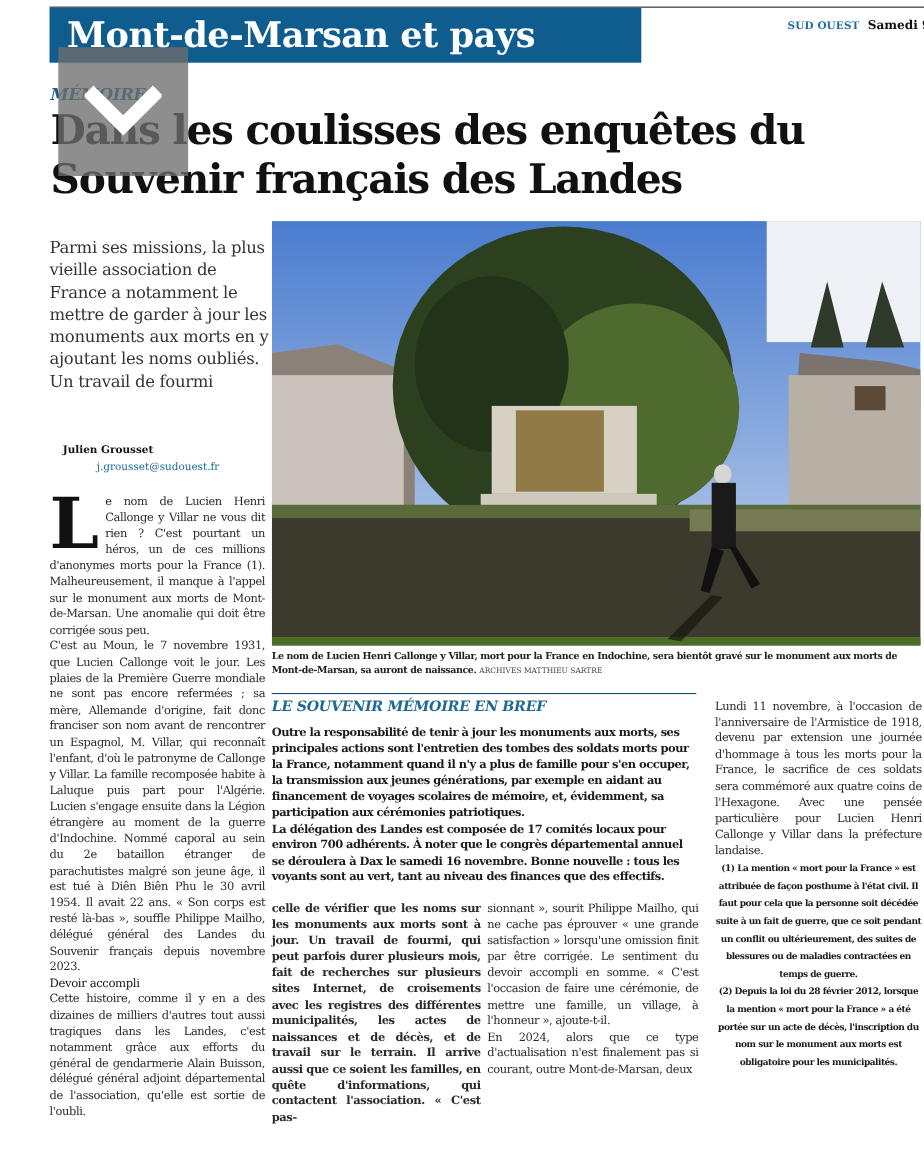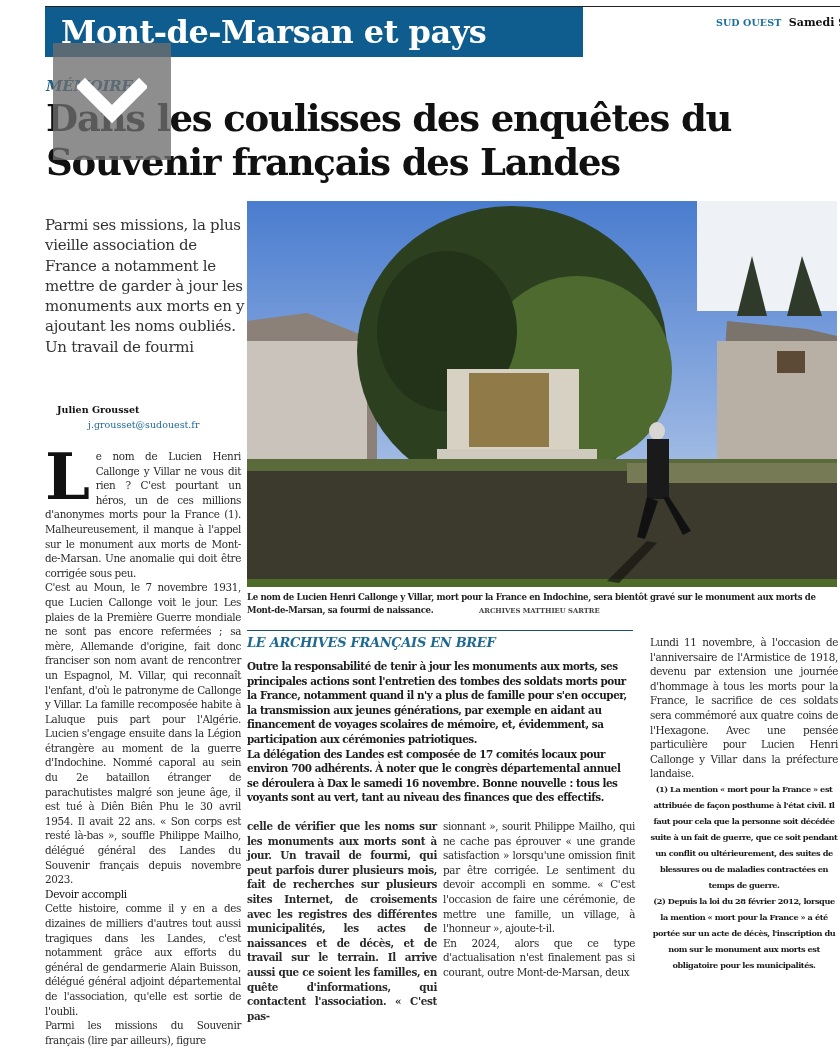--- a/index.html
+++ b/index.html
@@ -47,21 +47,21 @@
   .dropcap {
     float: left; font-size: 64px; line-height: 52px; font-weight: bold; margin: 2px 6px 0 0; color: #111;
   }
   .subhead { font-weight: normal; color: #111; margin-top: 14px; font-size: 10.6px; }
 
   .photo { position: absolute; left: 247px; top: 201px; width: 590px; height: 386px; overflow: hidden; }
   .caption {
     position: absolute; left: 247px; top: 591px; width: 590px;
     font-size: 8.6px; line-height: 12.5px; color: #222; font-weight: bold; letter-spacing: -0.35px;
   }
-  .caption .credit { font-weight: bold; font-size: 6.8px; color: #444; letter-spacing: 0; margin-left: 43px; }
+  .caption .credit { font-weight: normal; font-size: 6.8px; color: #444; letter-spacing: 0; }
 
   .box-rule { position: absolute; left: 247px; top: 630px; width: 386px; height: 1px; background: #1b4e6e; }
   .box-title {
     position: absolute; left: 247px; top: 635px; color: #1e6a92;
     font-style: italic; font-weight: bold; font-size: 13px; letter-spacing: -0.3px;
   }
   .box-body {
     position: absolute; left: 247px; top: 659px; width: 388px;
     font-size: 10.4px; line-height: 14.6px; font-weight: bold; color: #1c1c1c; letter-spacing: -0.45px;
   }
@@ -92,21 +92,20 @@
 
 <p class="standfirst">Parmi ses missions, la plus vieille association de France a notamment le mettre de garder à jour les monuments aux morts en y ajoutant les noms oubliés. Un travail de fourmi</p>
 <div class="byline-name">Julien Grousset</div>
 <a class="byline-email">j.grousset@sudouest.fr</a>
 
 <div class="col col1">
   <p><span class="dropcap">L</span><span>e nom de Lucien Henri Callonge y Villar ne vous dit rien ? C'est pourtant un héros, un de ces millions d'anonymes morts pour la France (1). Malheureusement, il manque à l'appel sur le monument aux morts de Mont-de-Marsan. Une anomalie qui doit être corrigée sous peu.</span></p>
   <p>C'est au Moun, le 7 novembre 1931, que Lucien Callonge voit le jour. Les plaies de la Première Guerre mondiale ne sont pas encore refermées ; sa mère, Allemande d'origine, fait donc franciser son nom avant de rencontrer un Espagnol, M. Villar, qui reconnaît l'enfant, d'où le patronyme de Callonge y Villar. La famille recomposée habite à Laluque puis part pour l'Algérie. Lucien s'engage ensuite dans la Légion étrangère au moment de la guerre d'Indochine. Nommé caporal au sein du 2e bataillon étranger de parachutistes malgré son jeune âge, il est tué à Diên Biên Phu le 30 avril 1954. Il avait 22 ans. « Son corps est resté là-bas », souffle Philippe Mailho, délégué général des Landes du Souvenir français depuis novembre 2023.</p>
   <p class="subhead">Devoir accompli</p>
   <p>Cette histoire, comme il y en a des dizaines de milliers d'autres tout aussi tragiques dans les Landes, c'est notamment grâce aux efforts du général de gendarmerie Alain Buisson, délégué général adjoint départemental de l'association, qu'elle est sortie de l'oubli.</p>
-  <p>Parmi les missions du Souvenir français (lire par ailleurs), figure</p>
 </div>
 
 <div class="photo">
   <svg width="590" height="386" viewBox="0 0 590 386">
     <defs>
       <linearGradient id="sky" x1="0" y1="0" x2="0" y2="1">
         <stop offset="0" stop-color="#4a7ccf"></stop>
         <stop offset="1" stop-color="#c9d8ee"></stop>
       </linearGradient>
     </defs>
@@ -138,26 +137,26 @@
 
     <ellipse cx="410" cy="230" rx="8" ry="9" fill="#d8d6d2"></ellipse>
     <rect x="400" y="238" width="22" height="60" fill="#1a1a1a"></rect>
     <polygon points="400,296 390,336 398,338 411,300" fill="#111"></polygon>
     <polygon points="416,296 436,334 444,330 422,296" fill="#111"></polygon>
     <polygon points="400,340 360,380 372,382 410,342" fill="#151510" opacity="0.7"></polygon>
   </svg>
 </div>
 
 <p class="caption">
-  <span>Le nom de Lucien Henri Callonge y Villar, mort pour la France en Indochine, sera bientôt gravé sur le monument aux morts de Mont-de-Marsan, sa fourmi de naissance.</span>
+  <span>Le nom de Lucien Henri Callonge y Villar, mort pour la France en Indochine, sera bientôt gravé sur le monument aux morts de Mont-de-Marsan, sa auront de naissance.</span>
   <span class="credit">ARCHIVES MATTHIEU SARTRE</span>
 </p>
 
 <div class="box-rule"></div>
-<div class="box-title">LE ARCHIVES FRANÇAIS EN BREF</div>
+<div class="box-title">LE SOUVENIR MÉMOIRE EN BREF</div>
 <div class="box-body">
   <p>Outre la responsabilité de tenir à jour les monuments aux morts, ses principales actions sont l'entretien des tombes des soldats morts pour la France, notamment quand il n'y a plus de famille pour s'en occuper, la transmission aux jeunes générations, par exemple en aidant au financement de voyages scolaires de mémoire, et, évidemment, sa participation aux cérémonies patriotiques.</p>
   <p>La délégation des Landes est composée de 17 comités locaux pour environ 700 adhérents. À noter que le congrès départemental annuel se déroulera à Dax le samedi 16 novembre. Bonne nouvelle : tous les voyants sont au vert, tant au niveau des finances que des effectifs.</p>
 </div>
 
 <div class="col col2">
   <p>celle de vérifier que les noms sur les monuments aux morts sont à jour. Un travail de fourmi, qui peut parfois durer plusieurs mois, fait de recherches sur plusieurs sites Internet, de croisements avec les registres des différentes municipalités, les actes de naissances et de décès, et de travail sur le terrain. Il arrive aussi que ce soient les familles, en quête d'informations, qui contactent l'association. « C'est pas-</p>
 </div>
 
 <div class="col col3">

